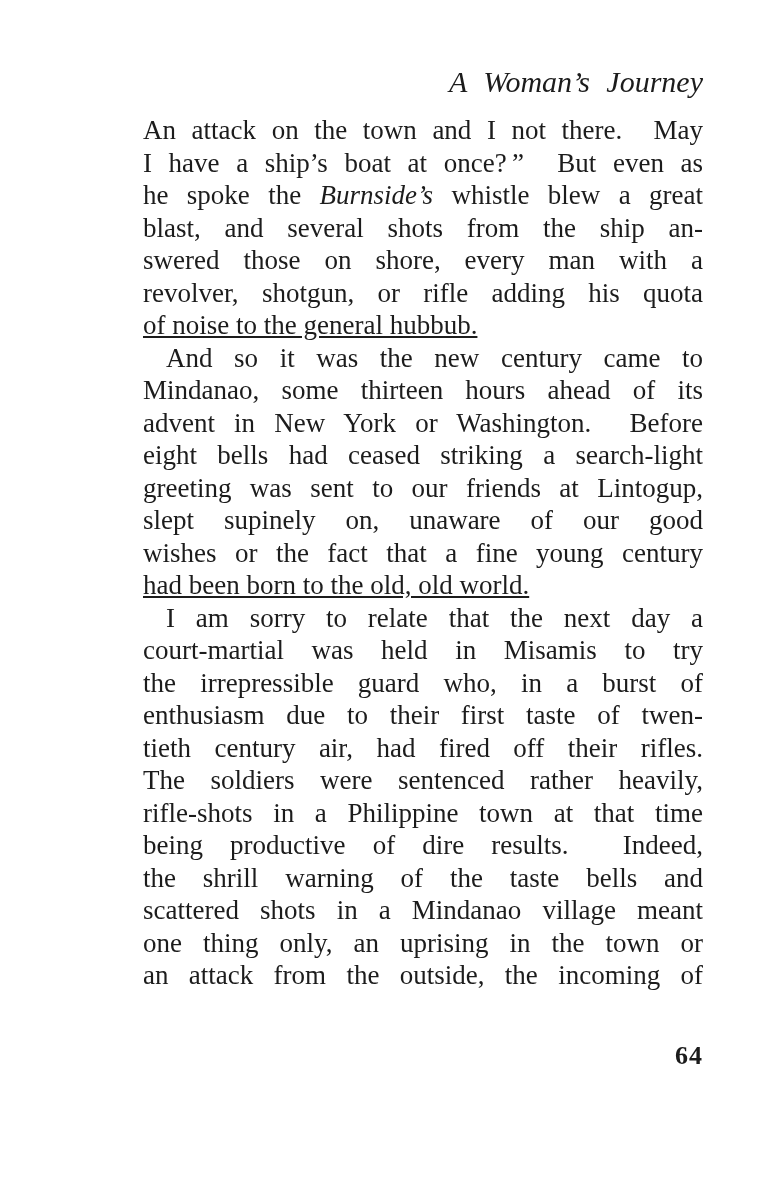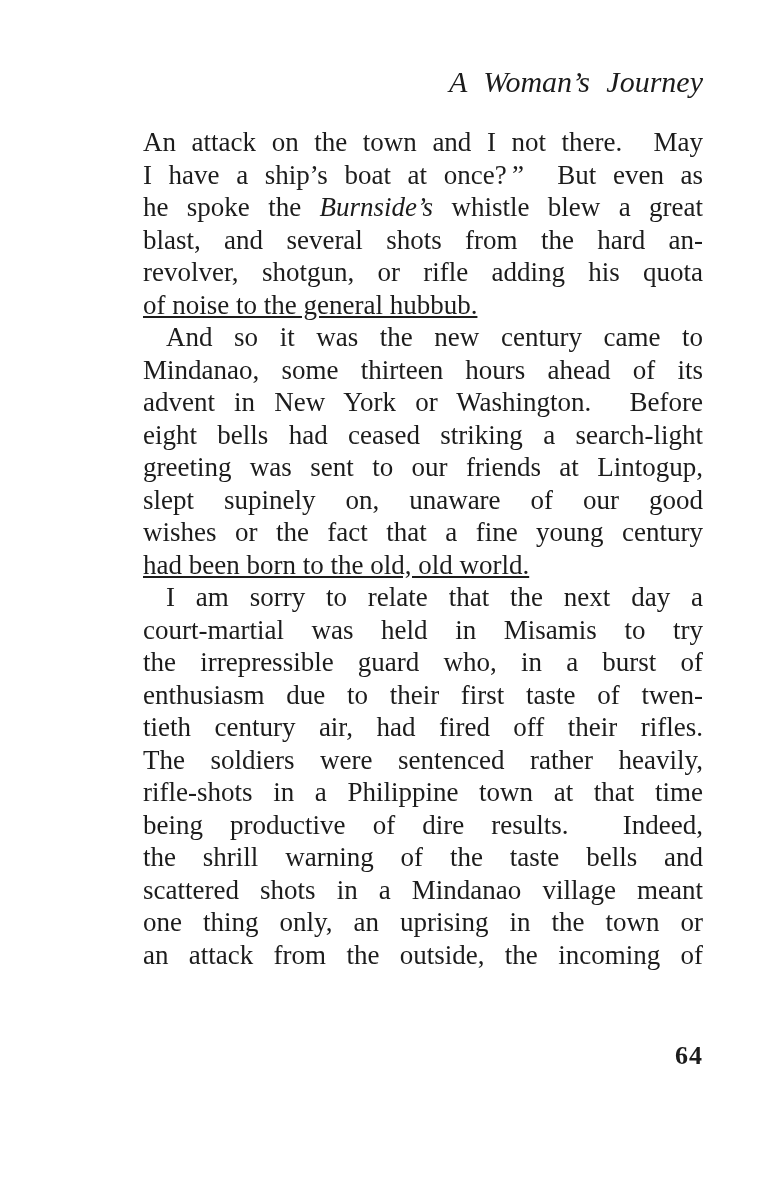--- a/index.html
+++ b/index.html
@@ -23,21 +23,21 @@
     width: 560px;
     text-align: right;
     font-style: italic;
     font-size: 30px;
     line-height: 38px;
     word-spacing: 9px;
     white-space: nowrap;
   }
   .body-text {
     position: absolute;
-    top: 126px;
+    top: 114px;
     left: 143px;
     width: 560px;
     font-size: 27px;
   }
   .line {
     height: 32.5px;
     line-height: 32.5px;
     text-align: justify;
     text-align-last: justify;
   }
@@ -62,21 +62,22 @@
 </head>
 <body>
 
 <div class="page" style="--ink: #1c1c1c; --paper: #ffffff;">
   <div class="running-header">A Woman’s Journey</div>
 
   <div class="body-text" id="body-text">
       <div class="line">An attack on the town and I not there.&nbsp; May</div>
       <div class="line">I have a ship’s boat at once? ”&nbsp; But even as</div>
       <div class="line">he spoke the <i>Burnside’s</i> whistle blew a great</div>
-      <div class="line">blast, and several shots from the hard an-</div>
+      <div class="line">blast, and several shots from the ship an-</div>
+      <div class="line">swered those on shore, every man with a</div>
       <div class="line">revolver, shotgun, or rifle adding his quota</div>
       <div class="line flush">of noise to the general hubbub.</div>
       <div class="line indent">And so it was the new century came to</div>
       <div class="line">Mindanao, some thirteen hours ahead of its</div>
       <div class="line">advent in New York or Washington.&nbsp; Before</div>
       <div class="line">eight bells had ceased striking a search-light</div>
       <div class="line">greeting was sent to our friends at Lintogup,</div>
       <div class="line">slept supinely on, unaware of our good</div>
       <div class="line">wishes or the fact that a fine young century</div>
       <div class="line flush">had been born to the old, old world.</div>

